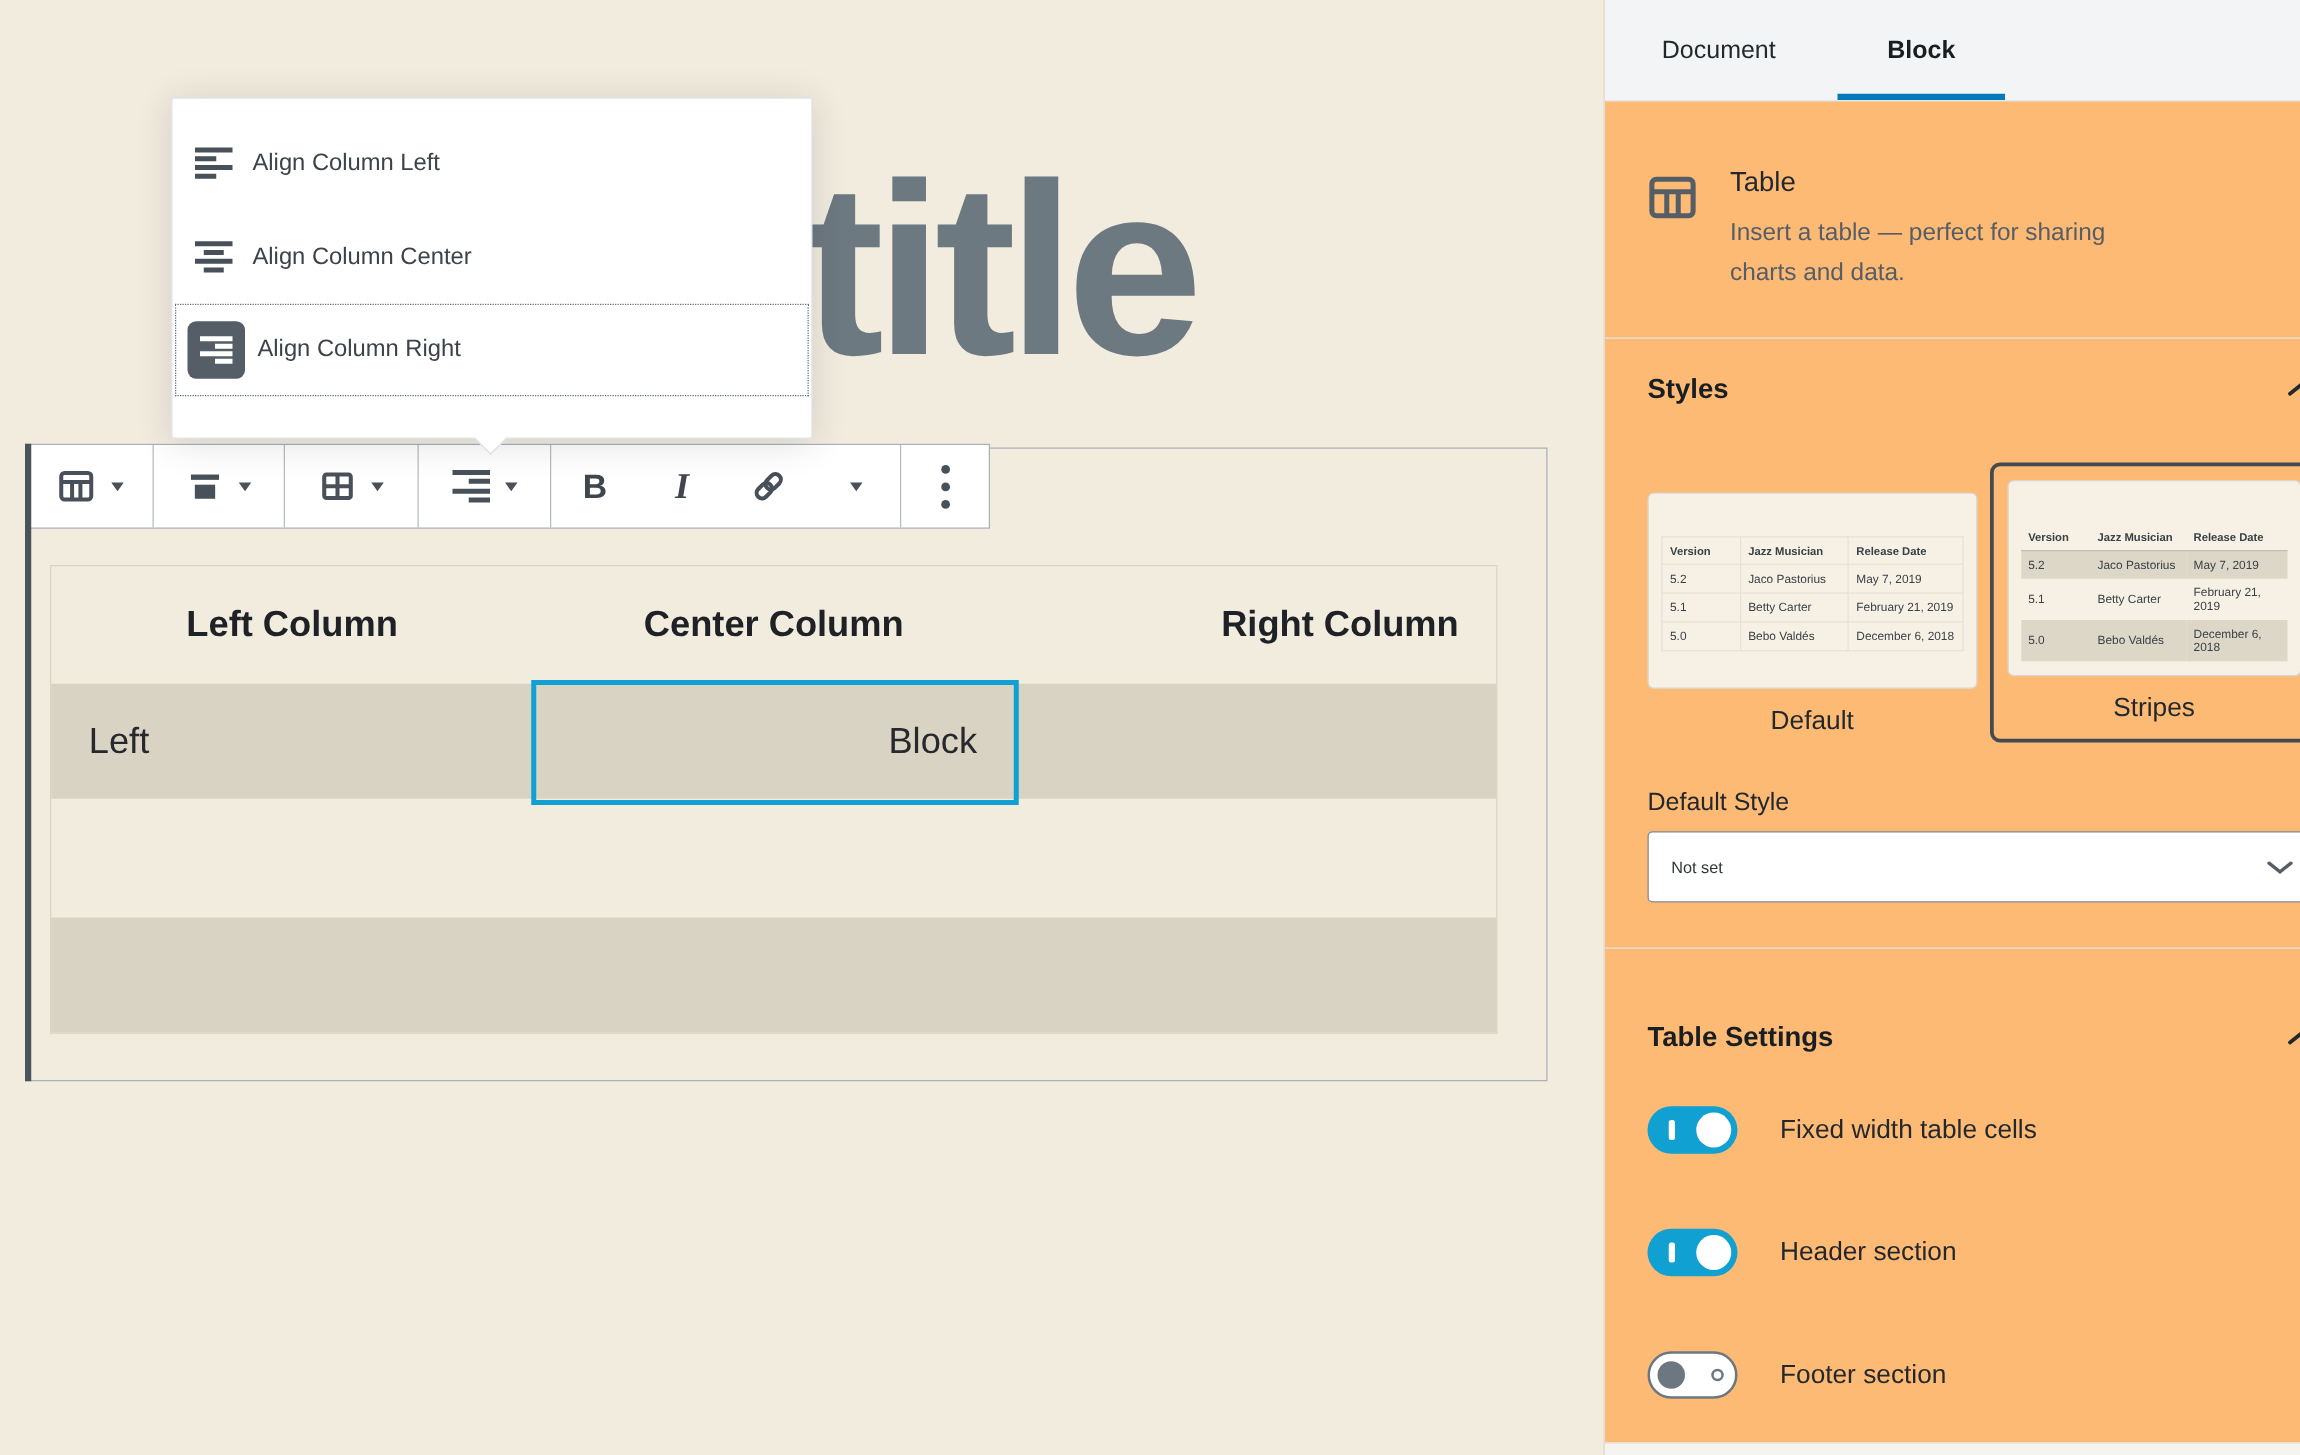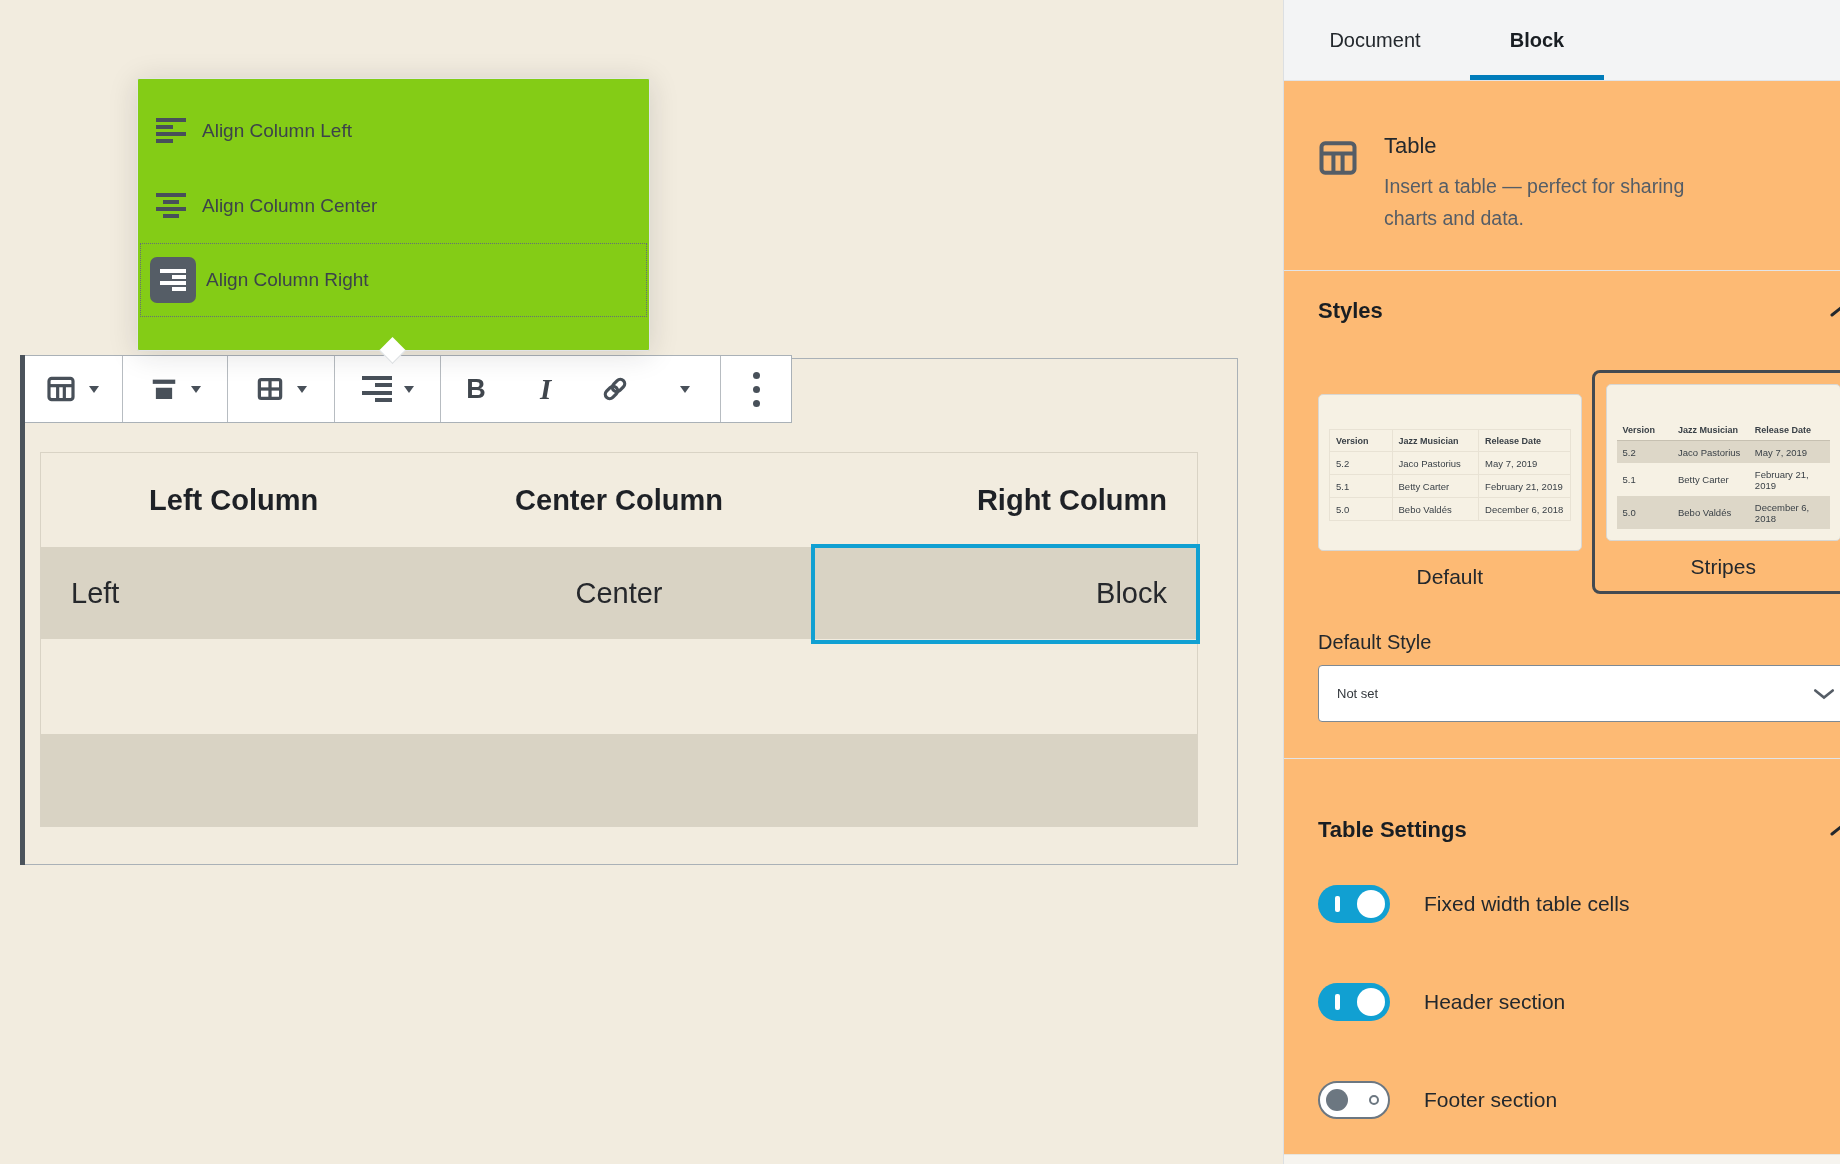--- a/index.html
+++ b/index.html
@@ -47,21 +47,21 @@
   .t-row.head { height:94px; font-weight:700; font-size:29px; color:#1e2126; }
   .t-row.r1 { height:92px; background:#d9d3c4; font-size:29px; color:#26282c; }
   .t-row.r2 { height:95px; }
   .t-row.r3 { height:92px; background:#d9d3c4; }
   .t-cell { display:flex; align-items:center; padding:0 30px; height:100%; position:relative; }
   .al-c { justify-content:center; } .al-r { justify-content:flex-end; }
   .t-cell.sel::after { content:''; position:absolute; top:-3px; bottom:-5px; left:-1px; right:-3px;
     border:4.5px solid #11a0d2; pointer-events:none; }
 
   
-  .popup { position:absolute; left:137px; top:78px; width:513px; height:273px; background:#84cc16;
+  .popup { position:absolute; left:137px; top:78px; width:513px; height:273px; background:#ffffff;
     border:1px solid #e2e4e7; border-radius:2px; box-shadow:0 3px 30px rgba(25,30,35,.14);
     padding-top:14px; z-index:10; }
   .popup .notch { position:absolute; left:245px; bottom:-10px; width:19px; height:19px; background:#fff;
     transform:rotate(45deg); border-right:1px solid #dcdfe2; border-bottom:1px solid #dcdfe2; }
   .menu-item { height:75px; display:flex; align-items:center; padding-left:18px; cursor:pointer; }
   .menu-item .mi-bars { margin-right:16px; }
   .menu-item .mi-label { font-size:19px; color:#3c434a; }
   .menu-item.focused { margin:0 2px; height:74px; border:1.5px dotted #656e77; padding-left:9px; }
   .mi-iconbox { width:46px; height:46px; background:#555d66; border-radius:7px; display:flex;
     align-items:center; justify-content:center; margin-right:10px; }
@@ -122,20 +122,21 @@
   .toggle.off .ring { position:absolute; right:9px; top:12px; width:10px; height:10px; border-radius:50%; border:2.5px solid #6c7781; }
   .toggle-label { font-size:21px; color:#23282d; }
 
   .sb-footband { position:absolute; left:0; right:0; bottom:0; height:10px; background:#f6f4ef; border-top:1px solid #e8e5de; }
 </style>
 </head>
 <body>
 
 <div id="canvas">
 
+  <div class="page-title">title</div>
 
   <div class="block-frame"></div>
   <div class="left-bar"></div>
 
   <div class="toolbar">
     <div class="tb-group" style="width:102px">
       <span class="tb-ico">
         <svg width="32" height="32" viewBox="0 0 24 24" fill="none" stroke="currentColor" stroke-width="2.4">
           <rect x="3" y="4" width="18" height="16" rx="2"></rect>
           <line x1="3" y1="9.5" x2="21" y2="9.5"></line>
@@ -200,21 +201,20 @@
   </div>
 
   <div class="main-table">
     <div class="t-row head">
       <div class="t-cell al-c">Left Column</div>
       <div class="t-cell al-c">Center Column</div>
       <div class="t-cell al-r">Right Column</div>
     </div>
     <div class="t-row r1">
       <div class="t-cell">Left</div>
-      <div class="t-cell al-c">Center</div>
       <div class="t-cell al-r sel">Block</div>
     </div>
     <div class="t-row r2">
       <div class="t-cell"></div>
       <div class="t-cell al-c"></div>
       <div class="t-cell al-r"></div>
     </div>
     <div class="t-row r3">
       <div class="t-cell"></div>
       <div class="t-cell al-c"></div>

